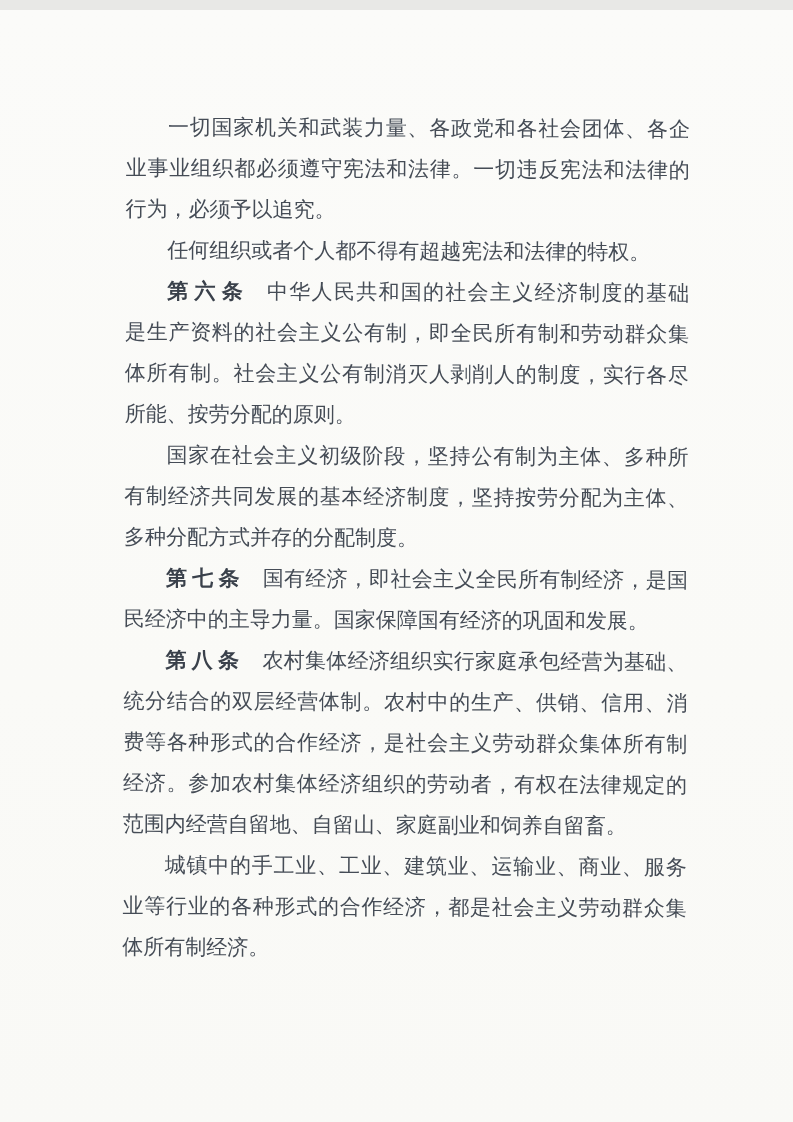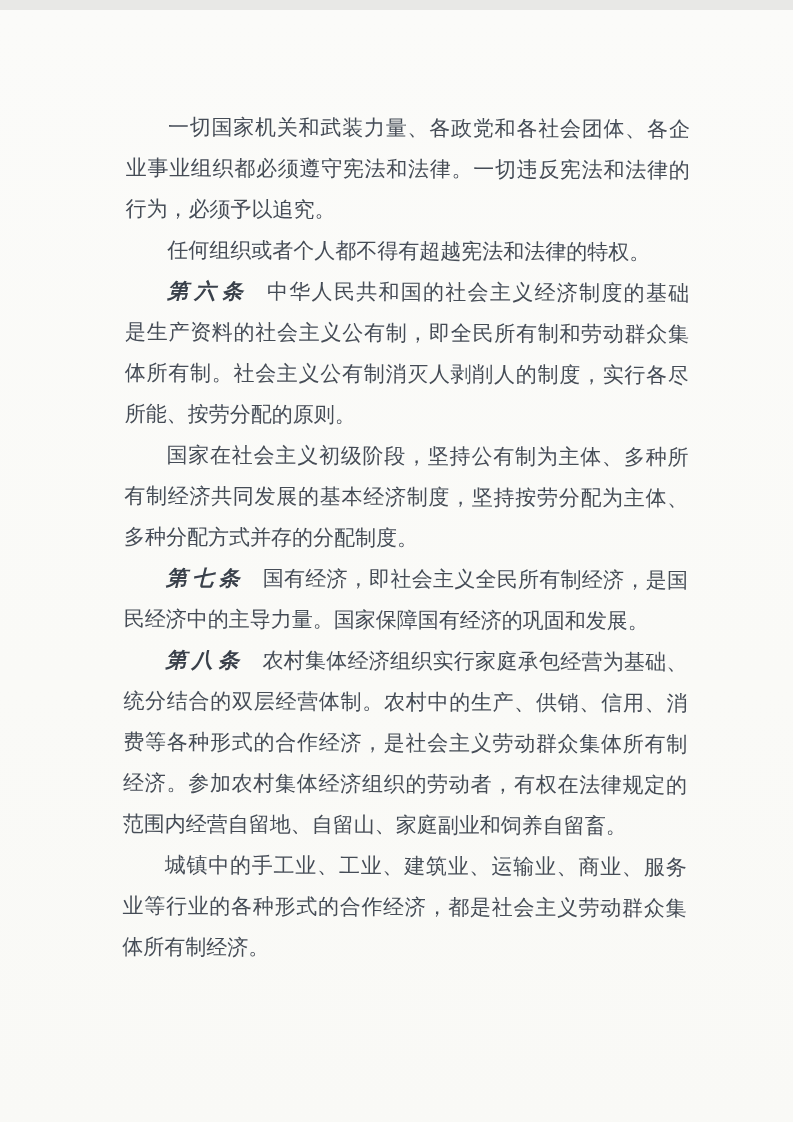--- a/index.html
+++ b/index.html
@@ -25,21 +25,20 @@
   
   .j { text-align:justify; text-align-last:justify; }
   
   .ind { text-indent:42px; }
   
   .b {
     font-weight:bold;
     color:#3a414b;
     letter-spacing:5px;
     margin-right:18px;
-    font-style:italic;
   }
 </style>
 </head>
 <body>
 
 <div class="page">
   <div class="text-block">
 
     <div class="line j ind">一切国家机关和武装力量、各政党和各社会团体、各企</div>
     <div class="line j">业事业组织都必须遵守宪法和法律。一切违反宪法和法律的</div>

